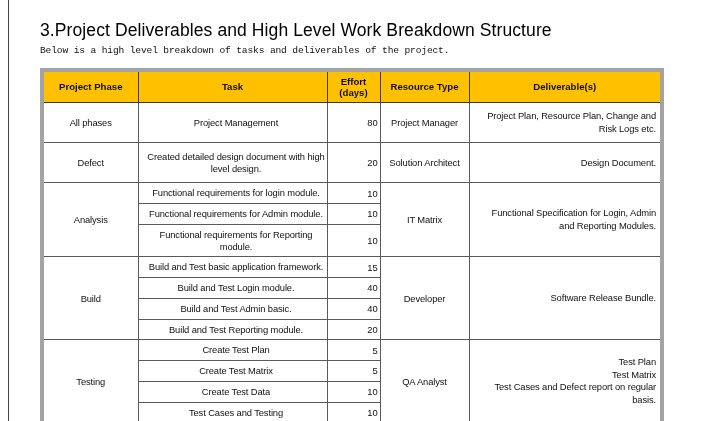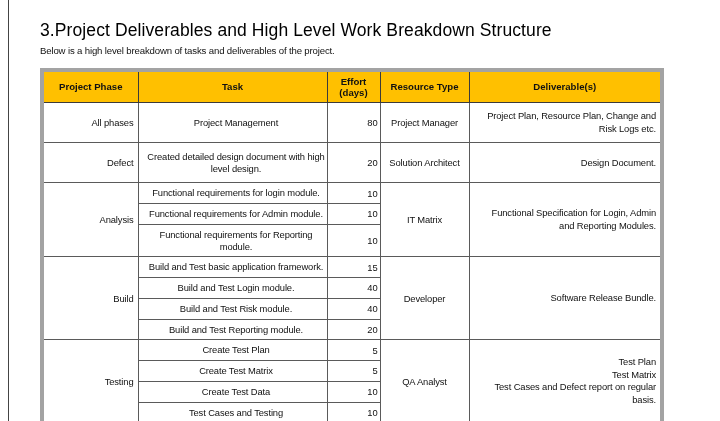--- a/index.html
+++ b/index.html
@@ -39,20 +39,21 @@
     color: #000000;
   }
   .doc-subtitle {
     font-size: 9.6px;
     margin: 0;
     padding-top: 5px;
     padding-bottom: 0;
     line-height: 1.2;
     letter-spacing: -0.15px;
     color: #111111;
+    font-family: Liberation Mono, monospace;
   }
   table.wbs {
     border-collapse: collapse;
     table-layout: fixed;
     width: 620px;
     margin-top: 11px;
     border: 4px solid #a3a3a3;
   }
   table.wbs th, table.wbs td {
     border: 1px solid #5a5a5a;
@@ -68,21 +69,21 @@
     text-align: center;
     font-size: 9.6px;
     letter-spacing: 0px;
     padding: 4px 2px;
     height: 22px;
     line-height: 1.18;
     color: #111111;
     border-color: #3b3b3b;
   }
   td.c-phase {
-    text-align: right;
+    text-align: center;
     padding: 3px 4px;
   }
   td.c-task {
     text-align: center;
     padding: 4px 0 4px 7px;
     line-height: 1.25;
   }
   td.c-effort {
     text-align: right;
     padding: 3px 2px;
@@ -169,21 +170,21 @@
           <td class="c-task">Build and Test basic application framework.</td>
           <td class="c-effort">15</td>
           <td class="c-resource" rowspan="4">Developer</td>
           <td class="c-deliverable" rowspan="4">Software Release Bundle.</td>
         </tr>
         <tr>
           <td class="c-task">Build and Test Login module.</td>
           <td class="c-effort">40</td>
         </tr>
         <tr>
-          <td class="c-task">Build and Test Risk module.</td>
+          <td class="c-task">Build and Test Admin basic.</td>
           <td class="c-effort">40</td>
         </tr>
         <tr>
           <td class="c-task">Build and Test Reporting module.</td>
           <td class="c-effort">20</td>
         </tr>
         <tr>
           <td class="c-phase" rowspan="4">Testing</td>
           <td class="c-task">Create Test Plan</td>
           <td class="c-effort">5</td>

